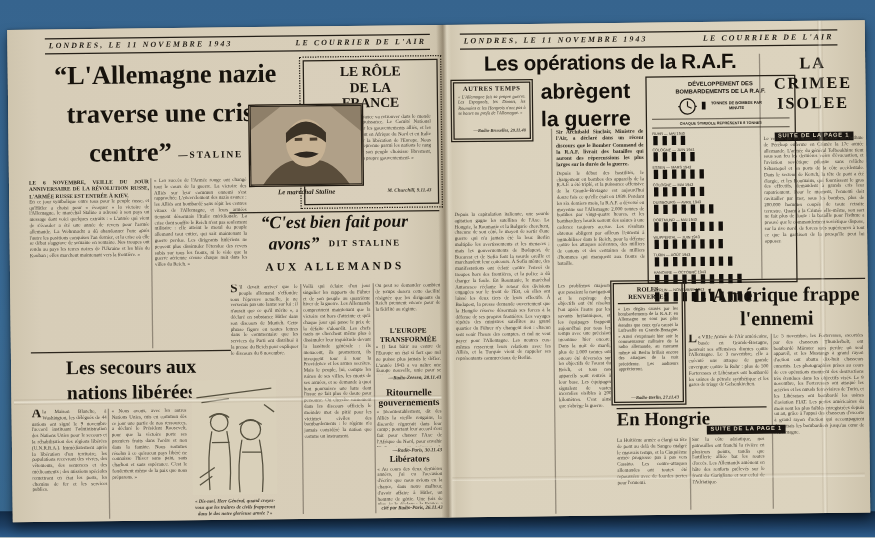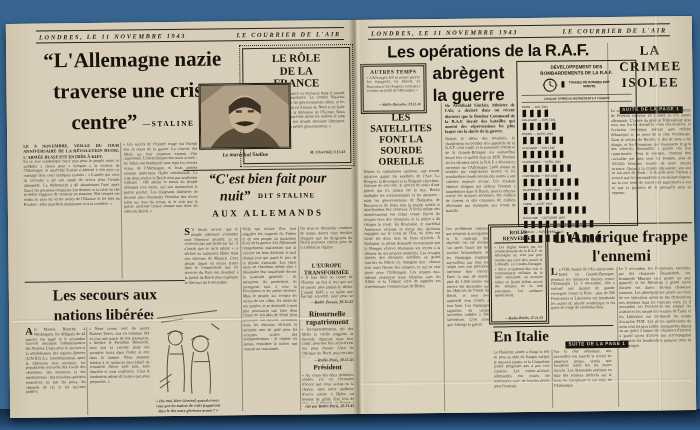--- a/index.html
+++ b/index.html
@@ -132,49 +132,49 @@
     <div class="bt abs" style="left:16px;top:120px;width:96px;height:136px;">
       <div class="bold-lead">LE 6 NOVEMBRE, VEILLE DU JOUR ANNIVERSAIRE DE LA RÉVOLUTION RUSSE, L'ARMÉE RUSSE EST ENTRÉE À KIEV.</div>
       <div>En ce jour symbolique entre tous pour le peuple russe, et qu'Hitler a choisi pour « évoquer » la victoire de l'Allemagne, le maréchal Staline a adressé à son pays un message dont voici quelques extraits : « L'année qui vient de s'écouler a été une année de revers pour l'armée allemande. La Wehrmacht a dû abandonner l'une après l'autre les positions conquises l'an dernier, et la crise où elle se débat s'aggrave de semaine en semaine. Nos troupes ont rendu au pays les terres noires de l'Ukraine et les blés du Kouban ; elles marchent maintenant vers la frontière. »</div>
     </div>
     <div class="bt abs" style="left:116px;top:120px;width:74px;height:136px;">« Les succès de l'Armée rouge ont changé tout le cours de la guerre. La victoire des Alliés sur leur commun ennemi s'est rapprochée. L'encerclement des nazis avance : les Alliés ont bombardé sans répit les centres vitaux de l'Allemagne, et leurs armées tiennent désormais l'Italie méridionale. La crise dont souffre le Reich n'est pas seulement militaire : elle atteint le moral du peuple allemand tout entier, qui sait maintenant la guerre perdue. Les dirigeants hitlériens ne peuvent plus dissimuler l'étendue des revers subis sur tous les fronts, ni le vide que la guerre aérienne creuse chaque nuit dans les villes du Reich. »</div>
     <div class="vr" style="left:112.5px;top:120px;height:136px;"></div>
 
     <div class="hr" style="left:176px;top:148px;width:168px;"></div>
     <div class="hit-line1">“C'est bien fait pour</div>
     <div class="hit-line2">
-      <span>nuit”</span>
+      <span>avons”</span>
       <span class="hit-dit">DIT STALINE</span>
     </div>
     <div class="hit-aux">AUX ALLEMANDS</div>
 
     <div class="bt abs" style="left:176px;top:206px;width:54px;height:72px;">
       <span class="dropcap">S</span><span>'il devait arriver que le peuple allemand s'effondre sous l'épreuve actuelle, je ne verserais pas une larme sur lui : il n'aurait que ce qu'il mérite », a déclaré en substance Hitler dans son discours de Munich. Cette phrase figure en toutes lettres dans le commentaire que les services du Parti ont distribué à la presse du Reich pour expliquer le discours du 8 novembre.</span>
     </div>
     <div class="bt abs" style="left:234px;top:206px;width:54px;height:184px;">Voilà qui éclaire d'un jour singulier les rapports du Führer et de son peuple au quatrième hiver de la guerre. Les Allemands comprennent maintenant que la victoire est hors d'atteinte et qu'à chaque jour qui passe le prix de la défaite s'alourdit. Les chefs nazis ne cherchent même plus à dissimuler leur inquiétude devant la lassitude générale : ils menacent, ils promettent, ils invoquent tour à tour la Providence et les armes secrètes. Mais le peuple, lui, compte les ruines de ses villes, les morts de ses armées, et se demande à quoi bon poursuivre une lutte dont l'issue ne fait plus de doute pour personne. On cherche vainement dans les discours officiels le moindre mot de pitié pour les victimes civiles des bombardements : le régime n'a jamais considéré la nation que comme un instrument.</div>
     <div class="bt abs" style="left:292px;top:206px;width:52px;height:34px;">On peut se demander combien de temps durera cette docilité résignée que les dirigeants du Reich prennent encore pour de la fidélité au régime.</div>
     <div class="vr" style="left:231.5px;top:206px;height:184px;"></div>
     <div class="vr" style="left:289.5px;top:206px;height:184px;"></div>
 
     <div class="abs" style="left:292px;top:242px;width:52px;">
       <div class="subhead" style="font-size:5.8px;line-height:6.6px;">L'EUROPE TRANSFORMÉE</div>
       <div class="bt" style="height:24px;">« Il faut bâtir au centre de l'Europe un état si fort que nul ne puisse plus jamais le défier. L'année 1943 a vu naître une Europe nouvelle, unie pour se défendre contre l'invasion. »</div>
       <div class="bt">
           <span class="sig">—Radio-Zeesen, 28.11.43</span>
         </div>
     </div>
     <div class="abs" style="left:292px;top:290px;width:52px;">
-      <div class="subhead" style="font-size:7.5px;line-height:8px;">Ritournelle rapatriement</div>
+      <div class="subhead" style="font-size:7.5px;line-height:8px;">Ritournelle gouvernements</div>
       <div class="bt" style="height:30px;margin-top:1px;">« Incontestablement, dit des Alliés la vieille rengaine, la discorde régnerait dans leur camp ; pourtant leur accord s'est fait pour chasser l'Axe de l'Afrique du Nord, pour envahir l'Italie et pour préparer, de concert avec Moscou, l'invasion de la forteresse germanique. »</div>
       <div class="bt">
           <span class="sig">—Radio-Paris, 30.11.43</span>
         </div>
     </div>
     <div class="abs" style="left:292px;top:344px;width:52px;">
-      <div class="subhead" style="font-size:7px;line-height:7.6px;">Président</div>
+      <div class="subhead" style="font-size:7px;line-height:7.6px;">Libérators</div>
       <div class="bt" style="height:30px;margin-top:1px;">« Au cours des deux dernières années, j'ai eu l'occasion d'écrire que nous avions eu la chance, dans notre malheur, d'avoir affaire à Hitler, un homme de génie. Une fois de plus, je le déclare : la France a eu du bonheur. »</div>
       <div class="bt">
           <span class="sig">cité par Radio-Paris, 26.11.43</span>
         </div>
     </div>
 
     <div class="hr" style="left:16px;top:258px;width:160px;"></div>
     <div class="sec-head">
       <div>Les secours aux</div>
       <div>nations libérées</div>
@@ -278,21 +278,20 @@
             <div class="chart-row-label">HANOVRE — OCTOBRE 1943</div>
             <div class="bombs">▮▮▮▮▮▮▮▮▮▮</div>
           </div>
         <div>
             <div class="chart-row-label">BERLIN — NOVEMBRE 1943</div>
             <div class="bombs">▮▮▮▮▮▮▮▮▮▮▮</div>
           </div>
       </div>
     </div>
 
-    <div class="sat-title">LES SATELLITES FONT LA SOURDE OREILLE</div>
     <div class="bt abs" style="left:356px;top:150px;width:76px;height:244px;">Depuis la capitulation italienne, une sourde agitation gagne les satellites de l'Axe. La Hongrie, la Roumanie et la Bulgarie cherchent, chacune de son côté, le moyen de sortir d'une guerre qui n'a jamais été la leur. Berlin multiplie les avertissements et les menaces ; mais les gouvernements de Budapest, de Bucarest et de Sofia font la sourde oreille et marchandent leur concours. À Sofia même, des manifestations ont éclaté contre l'envoi de troupes hors des frontières, et la police a dû charger la foule. En Roumanie, le maréchal Antonesco réclame le retour des divisions engagées sur le front de l'Est, où elles ont laissé les deux tiers de leurs effectifs. À Budapest, la presse demande ouvertement que la Hongrie réserve désormais ses forces à la défense de ses propres frontières. Les voyages répétés des ministres satellites au grand quartier du Führer n'y changent rien : chacun sent venir l'heure des comptes, et nul ne veut payer pour l'Allemagne. Les neutres eux-mêmes resserrent leurs relations avec les Alliés, et la Turquie vient de rappeler ses représentants commerciaux de Berlin.</div>
     <div class="vr" style="left:434px;top:84px;height:308px;"></div>
 
     <div class="abs" style="left:438px;top:84px;width:70px;">
       <div class="bt bold-lead">Sir Archibald Sinclair, Ministre de l'Air, a déclaré dans un récent discours que le Bomber Command de la R.A.F. livrait des batailles qui auront des répercussions les plus larges sur la durée de la guerre.</div>
       <div class="bt" style="height:86px;margin-top:2px;">Depuis le début des hostilités, le chargement en bombes des appareils de la R.A.F. a été triplé, et la puissance offensive de la Grande-Bretagne est aujourd'hui douze fois ce qu'elle était en 1939. Pendant les six derniers mois, la R.A.F. a déversé en moyenne sur l'Allemagne 2.000 tonnes de bombes par vingt-quatre heures, et les bombardiers lourds sortent des usines à une cadence toujours accrue. Les résultats obtenus obligent par ailleurs l'ennemi à immobiliser dans le Reich, pour la défense contre les attaques aériennes, des milliers de canons et des centaines de milliers d'hommes qui manquent aux fronts de bataille.</div>
     </div>
     <div class="bt abs" style="left:438px;top:208px;width:42px;height:182px;">Les problèmes majeurs que posaient la navigation et le repérage des objectifs ont été résolus l'un après l'autre par les savants britanniques, et les équipages frappent aujourd'hui par tous les temps avec une précision inconnue hier encore. Dans la nuit de mardi, plus de 1.000 tonnes ont encore été déversées sur les objectifs de l'ouest du Reich, et tous nos appareils sont rentrés à leur base. Les équipages signalent de vastes incendies visibles à 200 kilomètres. C'est ainsi que s'abrège la guerre.</div>
 
     <div class="smallbox" style="left:482px;top:208px;width:56px;height:96px;">
@@ -319,21 +318,21 @@
       <div>CRIMEE</div>
       <div>ISOLEE</div>
     </div>
     <div class="abs" style="left:604px;top:80px;width:80px;text-align:center;">
       <span class="tag">SUITE DE LA PAGE 1</span>
     </div>
     <div class="bt abs" style="left:604px;top:92px;width:80px;height:112px;">Le verrou que les Russes ont poussé sur l'isthme de Pérékop enferme en Crimée la 17e armée allemande. L'armée du général Tolboukhine tient sous son feu les dernières voies d'évacuation, et l'aviation soviétique pilonne sans relâche Sébastopol et les ports de la côte occidentale. Dans le secteur de Kertch, la tête de pont a été élargie, et les Roumains, qui fournissent le gros des effectifs, demandent à grands cris leur rapatriement. Pour le moment, l'ennemi doit ravitailler par mer, sous les bombes, plus de 200.000 hommes coupés de toute retraite terrestre. Quant à la Crimée elle-même, son sort ne fait plus de doute : la bataille pour l'isthme a prouvé que le commandement soviétique dispose, sur la rive nord, de forces très supérieures à tout ce que la garnison de la presqu'île peut lui opposer.</div>
     <div class="vr" style="left:601px;top:26px;height:180px;"></div>
 
     <div class="hr" style="left:484px;top:308px;width:120px;"></div>
-    <div class="it-head">En Italie</div>
+    <div class="it-head">En Hongrie</div>
     <div class="abs" style="left:556px;top:314px;">
       <span class="tag">SUITE DE LA PAGE 1</span>
     </div>
     <div class="bt abs" style="left:484px;top:332px;width:56px;height:58px;">La Huitième armée a élargi sa tête de pont au delà du Sangro malgré le mauvais temps, et la Cinquième armée progresse pas à pas vers Cassino. Les contre-attaques allemandes ont toutes été repoussées avec de lourdes pertes pour l'ennemi.</div>
     <div class="bt abs" style="left:544px;top:332px;width:58px;height:58px;">Sur la côte adriatique, nos patrouilles ont franchi la rivière en plusieurs points, tandis que l'artillerie alliée bat les routes d'accès. Les Allemands amènent en hâte des renforts prélevés sur le front du Garigliano et sur celui de l'Adriatique.</div>
     <div class="vr" style="left:541.5px;top:332px;height:58px;"></div>
 
     <div class="fold"></div>
     <div class="crease-h"></div>
     <div class="crease-h2"></div>

